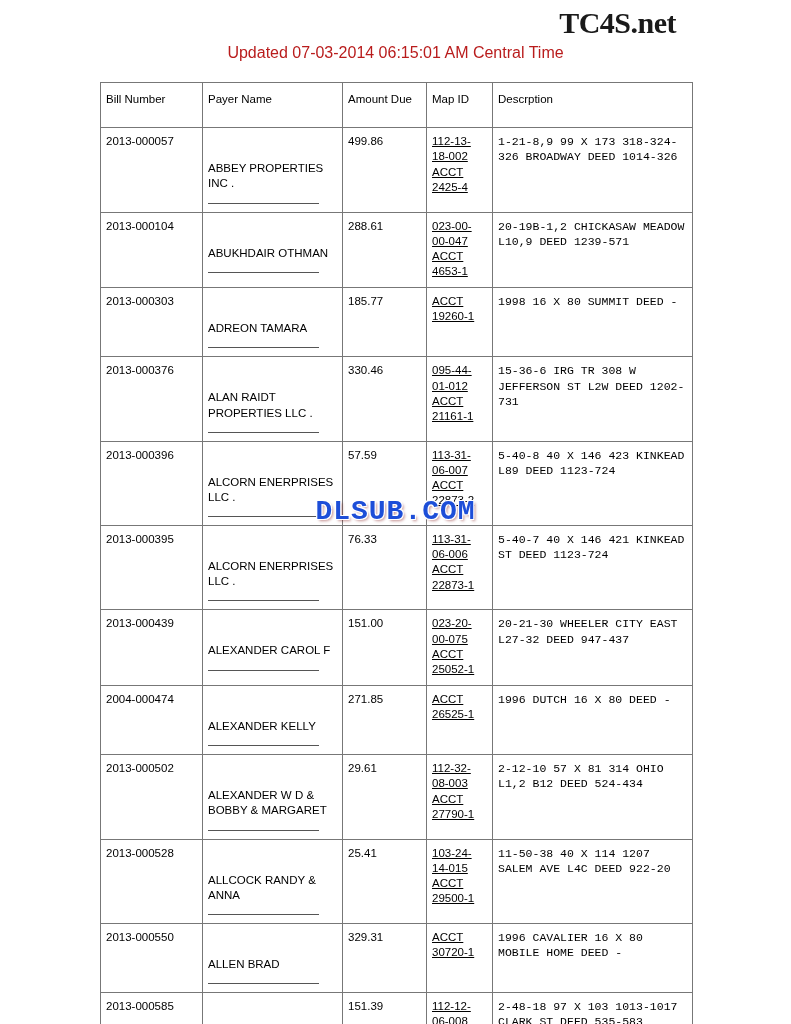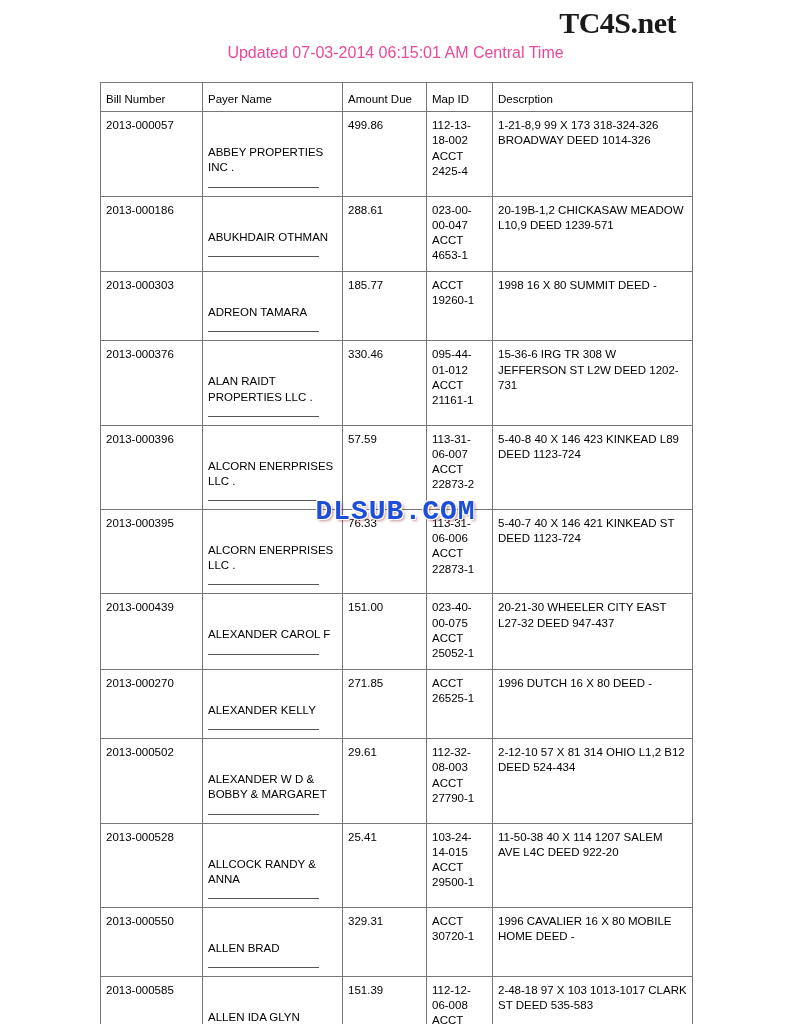--- a/index.html
+++ b/index.html
@@ -30,21 +30,21 @@
     color: #1a1a1a;
     letter-spacing: -0.5px;
   }
   .updated-line {
     position: absolute;
     top: 44px;
     left: 0;
     width: 791px;
     text-align: center;
     font-size: 16px;
-    color: #ec4899;
+    color: #b91c1c;
     font-family: "Liberation Sans", sans-serif;
   }
   .table-wrap {
     position: absolute;
     top: 82px;
     left: 100px;
     width: 592px;
   }
   table.bills {
     border-collapse: collapse;
@@ -61,21 +61,21 @@
     font-weight: normal;
   }
   col.c-bill { width: 102px; }
   col.c-payer { width: 140px; }
   col.c-amount { width: 84px; }
   col.c-map { width: 66px; }
   col.c-desc { width: 200px; }
 
   table.bills thead td {
     padding-top: 9px;
-    padding-bottom: 4px;
+    padding-bottom: 20px;
     font-size: 11.5px;
   }
   .cell-bill {
     vertical-align: middle;
     font-size: 11.5px;
   }
   .cell-amount {
     text-align: right;
     vertical-align: middle;
     padding-right: 8px;
@@ -90,24 +90,26 @@
   .payer-rule {
     display: block;
     border-bottom: 1px solid #555555;
     width: 86%;
     margin-top: 10px;
     height: 1px;
   }
   .map-cell {
     font-size: 11.5px;
     line-height: 1.3;
+    text-decoration: underline;
   }
   .desc-cell {
     font-size: 11.5px;
     line-height: 1.38;
+    font-family: Liberation Mono, monospace;
   }
   .watermark {
     position: absolute;
     left: 0;
     width: 791px;
     text-align: center;
     top: 494px;
     pointer-events: none;
   }
   .watermark .wm-text {
@@ -170,21 +172,21 @@
           <td class="payer-cell">
             <span class="payer-name">ABBEY PROPERTIES INC .</span>
             <span class="payer-rule"></span>
           </td>
           <td class="cell-amount">499.86</td>
           <td class="map-cell">112-13-18-002 ACCT 2425-4</td>
           <td class="desc-cell">1-21-8,9 99 X 173 318-324-326 BROADWAY DEED 1014-326</td>
         </tr>
 
         <tr>
-          <td class="cell-bill">2013-000186</td>
+          <td class="cell-bill">2013-000104</td>
           <td class="payer-cell">
             <span class="payer-name">ABUKHDAIR OTHMAN</span>
             <span class="payer-rule"></span>
           </td>
           <td class="cell-amount">288.61</td>
           <td class="map-cell">023-00-00-047 ACCT 4653-1</td>
           <td class="desc-cell">20-19B-1,2 CHICKASAW MEADOW L10,9 DEED 1239-571</td>
         </tr>
 
         <tr>
@@ -232,26 +234,26 @@
         </tr>
 
 
         <tr>
           <td class="cell-bill">2013-000439</td>
           <td class="payer-cell">
             <span class="payer-name">ALEXANDER CAROL F</span>
             <span class="payer-rule"></span>
           </td>
           <td class="cell-amount">151.00</td>
-          <td class="map-cell">023-40-00-075 ACCT 25052-1</td>
+          <td class="map-cell">023-20-00-075 ACCT 25052-1</td>
           <td class="desc-cell">20-21-30 WHEELER CITY EAST L27-32 DEED 947-437</td>
         </tr>
 
         <tr>
-          <td class="cell-bill">2013-000270</td>
+          <td class="cell-bill">2004-000474</td>
           <td class="payer-cell">
             <span class="payer-name">ALEXANDER KELLY</span>
             <span class="payer-rule"></span>
           </td>
           <td class="cell-amount">271.85</td>
           <td class="map-cell">ACCT 26525-1</td>
           <td class="desc-cell">1996 DUTCH 16 X 80 DEED -</td>
         </tr>
 
         <tr>

